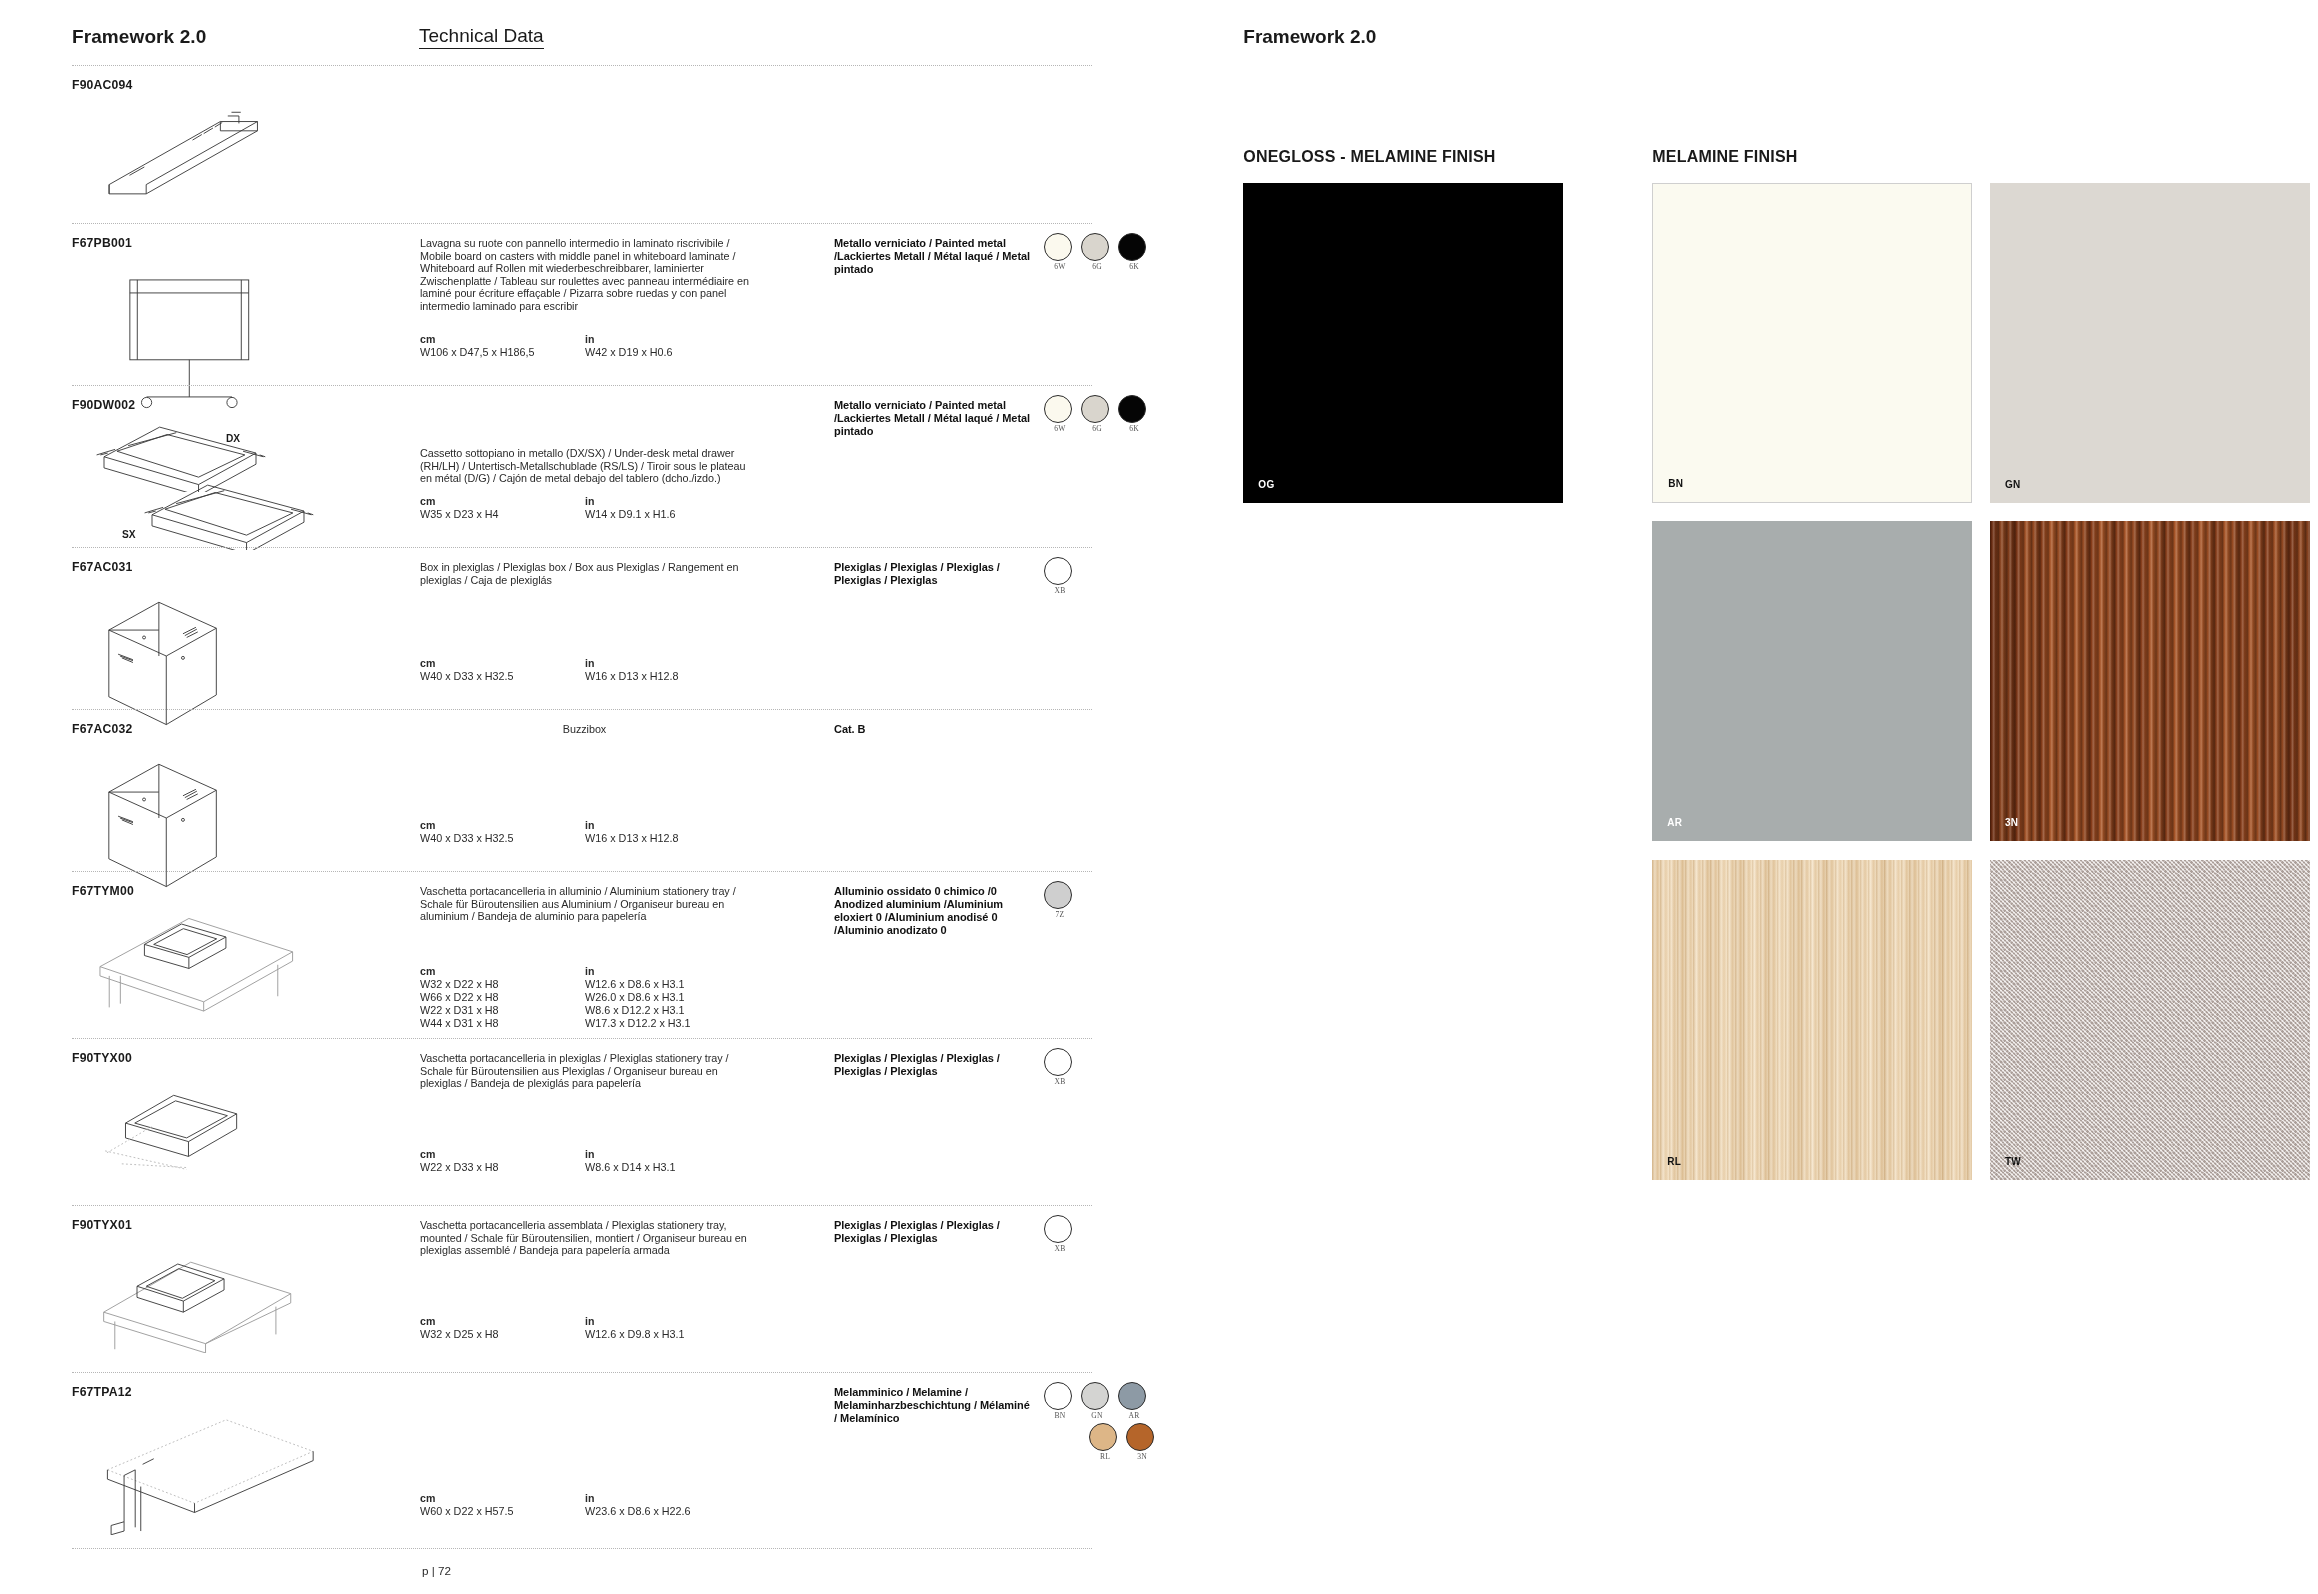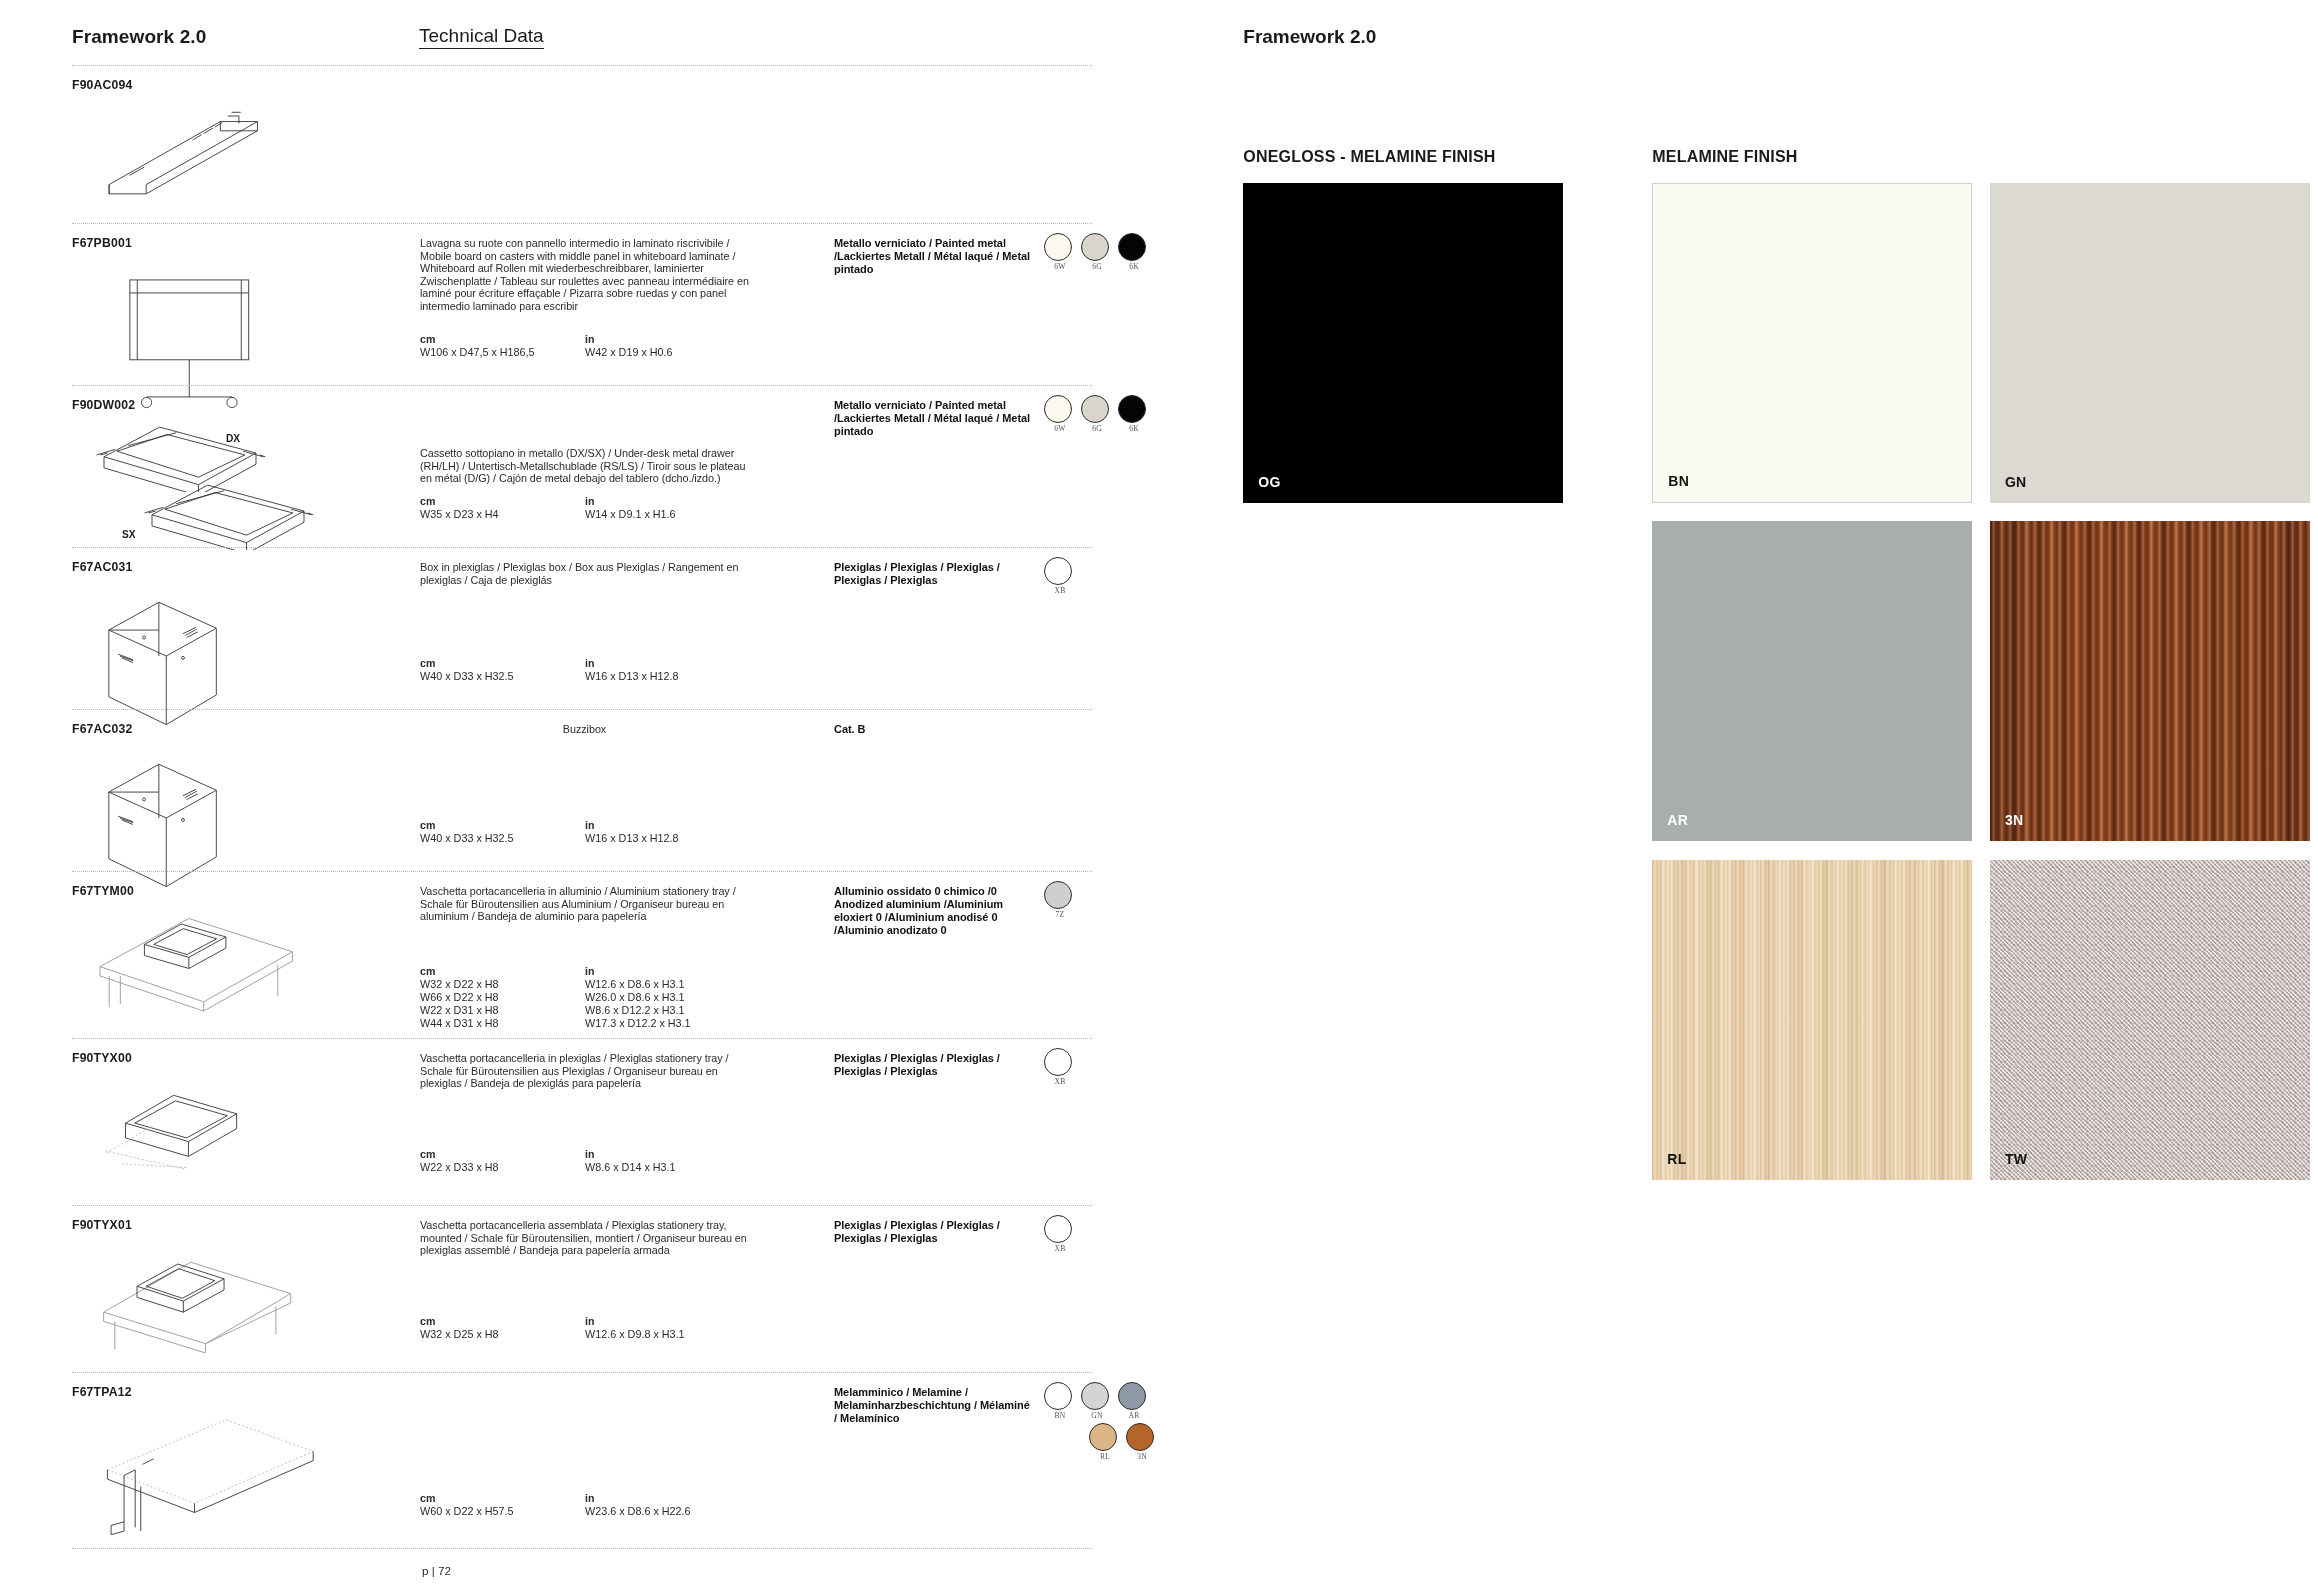--- a/index.html
+++ b/index.html
@@ -47,21 +47,21 @@
 
   
   .rp-head{position:absolute;top:26px;left:9.3px;font-size:19px;font-weight:bold;}
   .rp-cols{position:absolute;top:148px;left:9.3px;display:flex;gap:44px;}
   .col-og{width:320px;margin-right:45px;}
   .col-mel{width:686px;}
   .grp-title{font-size:16px;font-weight:bold;letter-spacing:0.2px;margin-bottom:16.7px;
              white-space:nowrap;}
   .mel-grid{display:flex;flex-wrap:wrap;gap:18.6px 17.6px;}
   .chip{position:relative;width:320px;height:320px;box-sizing:border-box;}
-  .chip .name{position:absolute;left:15px;bottom:13px;font-size:14px;font-weight:bold;letter-spacing:0.3px;}
+  .chip .name{position:absolute;left:15px;bottom:13px;font-size:10px;font-weight:bold;letter-spacing:0.3px;}
   .chip.dark .name{color:#ffffff;}
   .chip.light .name{color:#111111;}
   .chip.bordered{border:0.9px solid #cfcfcf;}
 </style>
 </head>
 <body>
 
 <div class="page">
 
   <div class="left-page">

